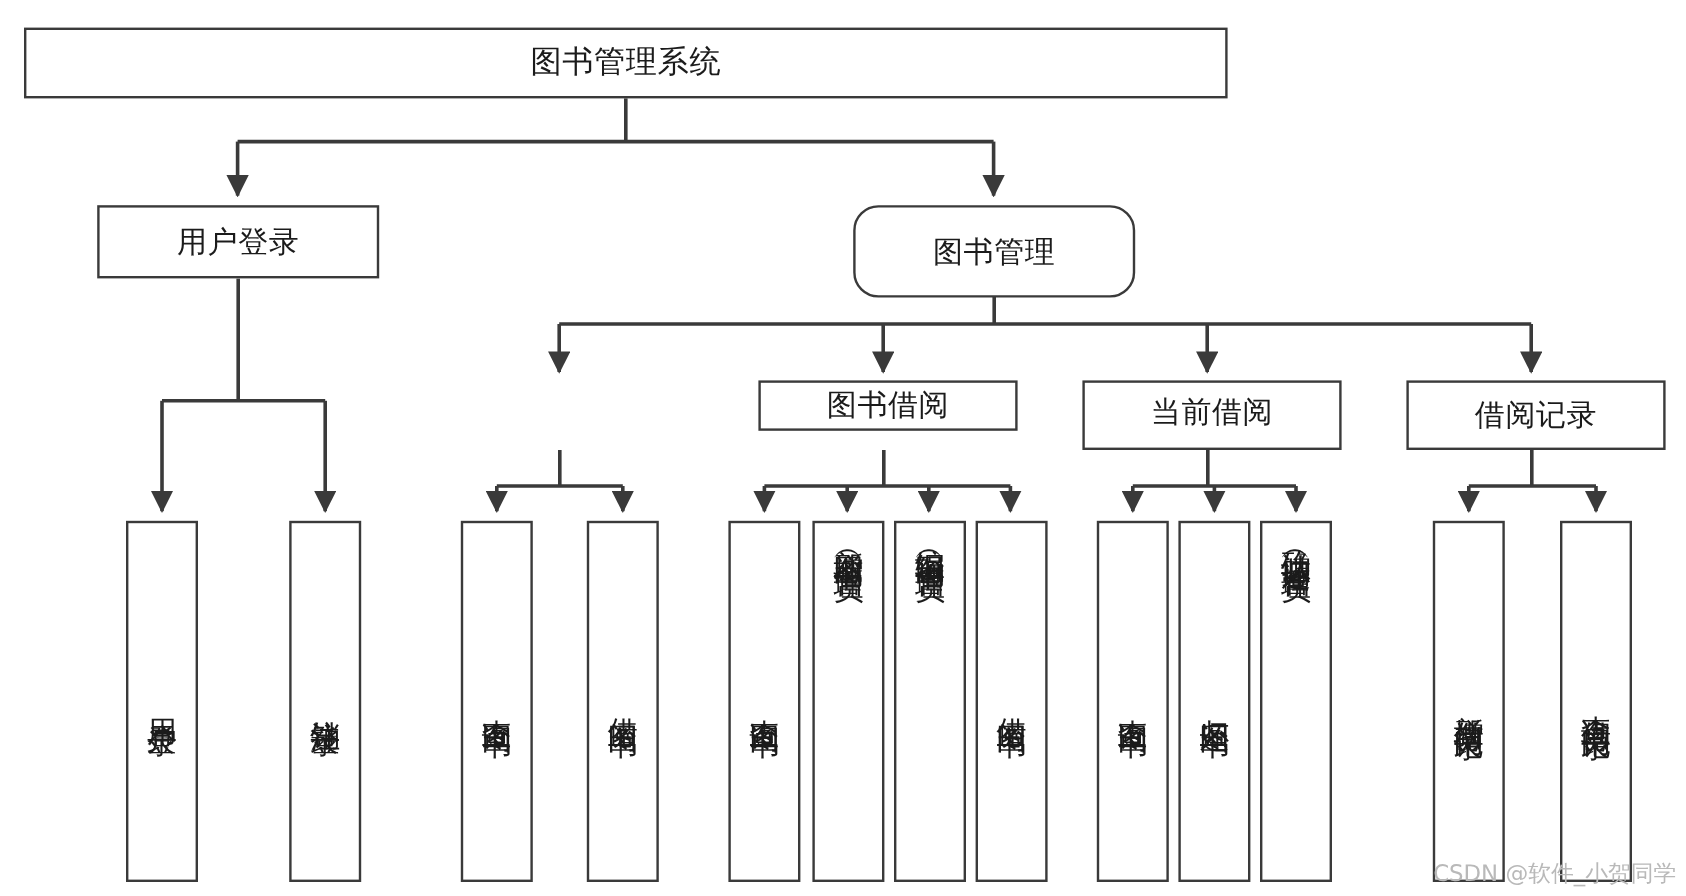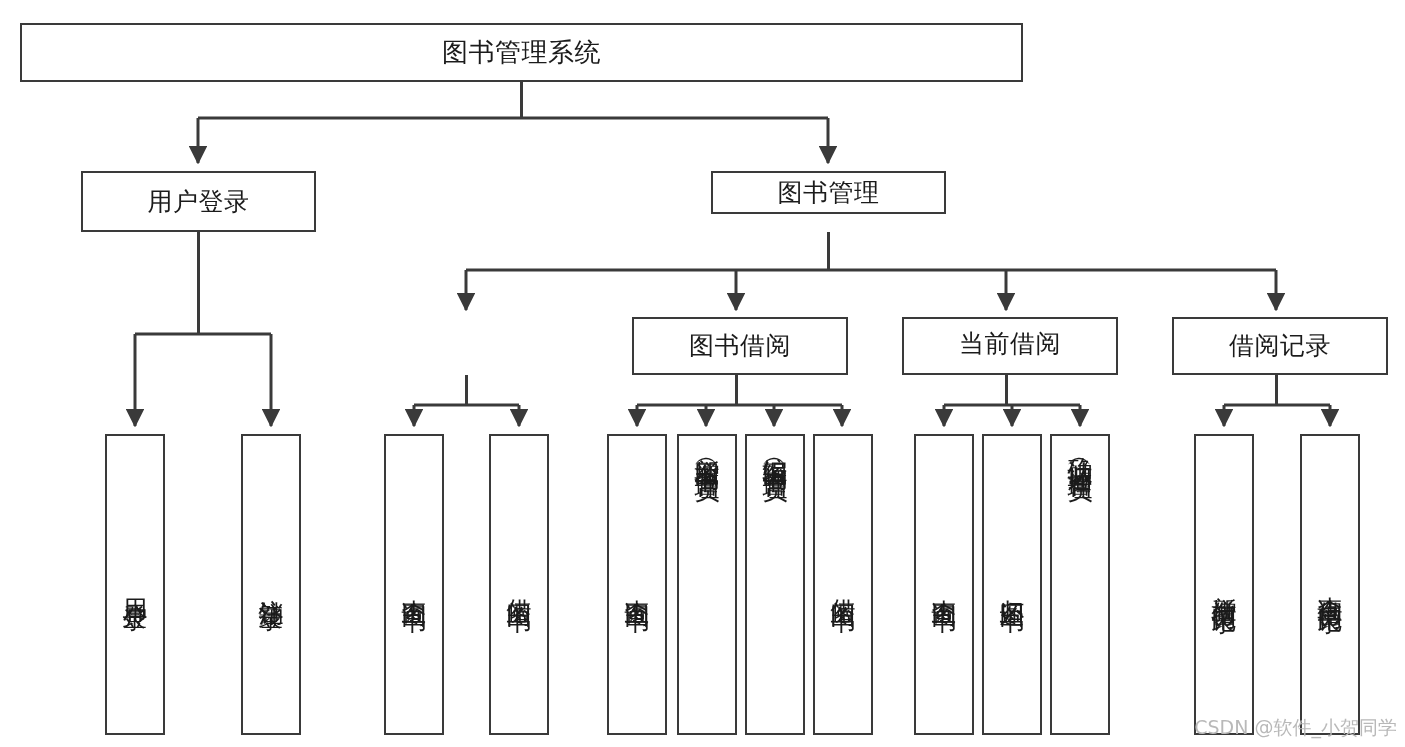--- a/index.html
+++ b/index.html
@@ -136,25 +136,25 @@
     </g>
   </svg>
 
   <div class="node h-node root-node" style="left:20px; top:11px; width:1003px; height:59px;margin-top:12px;">
     <span class="node-label">图书管理系统</span>
   </div>
 
   <div class="node h-node" style="left:81px; top:171px; width:235px; height:61px;">
     <span class="node-label">用户登录</span>
   </div>
-  <div class="node h-node" style="left:711px; top:171px; width:235px; height:43px;">
+  <div class="node h-node" style="left:711px; top:171px; width:235px; height:77px;border-radius:21px;">
     <span class="node-label">图书管理</span>
   </div>
 
-  <div class="node h-node" style="left:632px; top:317px; width:216px; height:58px;">
+  <div class="node h-node" style="left:632px; top:317px; width:216px; height:42px;">
     <span class="node-label">图书借阅</span>
   </div>
   <div class="node h-node" style="left:902px; top:317px; width:216px; height:58px;font-family:Liberation Mono, monospace;">
     <span class="node-label">当前借阅</span>
   </div>
   <div class="node h-node" style="left:1172px; top:317px; width:216px; height:58px;">
     <span class="node-label">借阅记录</span>
   </div>
 
   <div class="node v-node center-vert" style="left:105px; top:434px; width:60px; height:301px;">

